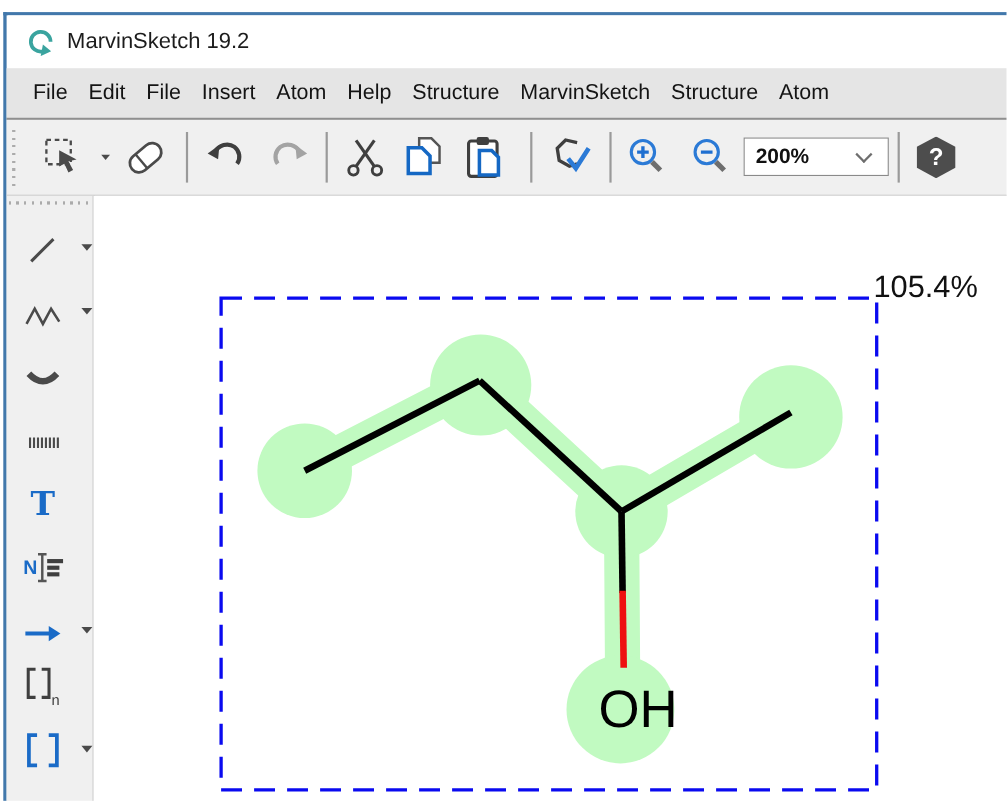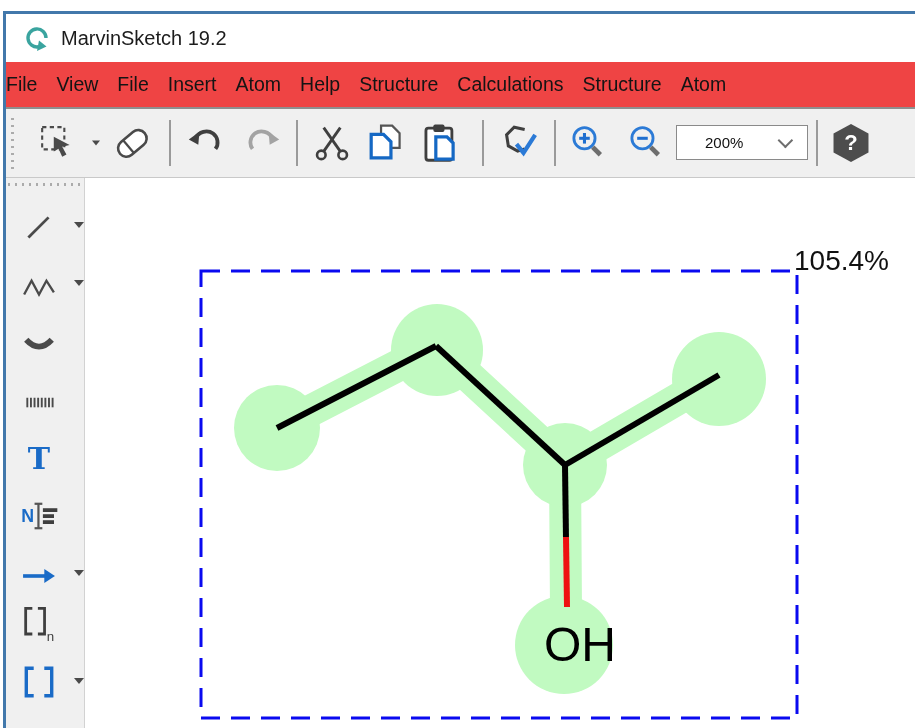--- a/index.html
+++ b/index.html
@@ -8,39 +8,39 @@
 
   
   .win-border-top  { position:absolute; left:3px; top:11px; width:912px; height:3px; background:#4278ab; }
   .win-border-left { position:absolute; left:3px; top:11px; width:3px;  height:717px; background:#4278ab; }
 
   .titlebar { position:absolute; left:7px; top:14px; width:909px; height:48px; background:#ffffff;
               display:flex; align-items:center; }
   .logo { width:26px; height:26px; margin-left:17px; }
   .title-text { margin-left:11px; font-size:20px; color:#1c1c1c; }
 
-  .menubar { position:absolute; left:6px; top:62px; width:909px; height:45px; background:#ef4444;
-             display:flex; align-items:center; padding-left:0; }
+  .menubar { position:absolute; left:6px; top:62px; width:909px; height:45px; background:#e5e5e5;
+             display:flex; align-items:center; padding-left:24px; }
   .menu-item { font-size:19.5px; color:#141414; margin-right:19px; cursor:default; }
 
   .menu-sep { position:absolute; left:6px; top:107px; width:909px; height:2px; background:#8f8f8f; }
 
   
   .toolbar { position:absolute; left:6px; top:109px; width:909px; height:69px; background:#f0f0f0;
              border-bottom:1px solid #c9c9c9; }
   .tb-handle { position:absolute; left:5px; top:9px; width:3px; height:52px;
                background:repeating-linear-gradient(to bottom,#ababab 0 2px,transparent 2px 7px); }
   .tb-btn { position:absolute; top:14px; width:40px; height:40px; display:flex;
             align-items:center; justify-content:center; }
   .tb-sep { position:absolute; top:11px; width:2px; height:46px; background:#9a9a9a; }
   .dd-arrow { width:0; height:0; border-left:5px solid transparent; border-right:5px solid transparent;
               border-top:6px solid #4a4a4a; }
   .zoom-combo { position:absolute; left:670px; top:16px; width:132px; height:35px; background:#ffffff;
                 border:1.5px solid #8a8a8a; display:flex; align-items:center; }
-  .zoom-combo .val { font-size:15px; color:#111; margin-left:28px; flex:1; }
+  .zoom-combo .val { font-size:19px; color:#111; margin-left:10px; flex:1;font-weight:bold; }
   .zoom-combo .chev { width:11px; height:11px; border-left:2px solid #6e6e6e; border-bottom:2px solid #6e6e6e;
                       transform:rotate(-45deg) translateY(-3px); margin-right:14px; }
   .help-hex { position:absolute; left:826px; top:15px; width:38px; height:38px; background:#4d4d4d;
               clip-path:polygon(50% 0,96% 25%,96% 75%,50% 100%,4% 75%,4% 25%);
               display:flex; align-items:center; justify-content:center;
               color:#ffffff; font-size:22px; font-weight:bold; }
 
   
   .sidebar { position:absolute; left:6px; top:178px; width:79px; height:550px; background:#f0f0f0;
              border-right:1px solid #d2d2d2; }
@@ -68,27 +68,27 @@
 <div class="titlebar">
   <svg class="logo" viewBox="0 0 26 26">
     <path d="M22 13 A9 9 0 1 0 14.5 21.8" fill="none" stroke="#3aa49f" stroke-width="3.4"></path>
     <polygon points="13,26 22.5,21.5 15,15.5" fill="#3aa49f"></polygon>
   </svg>
   <span class="title-text">MarvinSketch 19.2</span>
 </div>
 
 <div class="menubar">
     <span class="menu-item">File</span>
-    <span class="menu-item">View</span>
+    <span class="menu-item">Edit</span>
     <span class="menu-item">File</span>
     <span class="menu-item">Insert</span>
     <span class="menu-item">Atom</span>
     <span class="menu-item">Help</span>
     <span class="menu-item">Structure</span>
-    <span class="menu-item">Calculations</span>
+    <span class="menu-item">MarvinSketch</span>
     <span class="menu-item">Structure</span>
     <span class="menu-item">Atom</span>
   </div>
 <div class="menu-sep"></div>
 
 <div class="toolbar">
   <div class="tb-handle"></div>
 
   <div class="tb-btn" style="left:32px">
     <svg width="38" height="38" viewBox="0 0 36 36">

